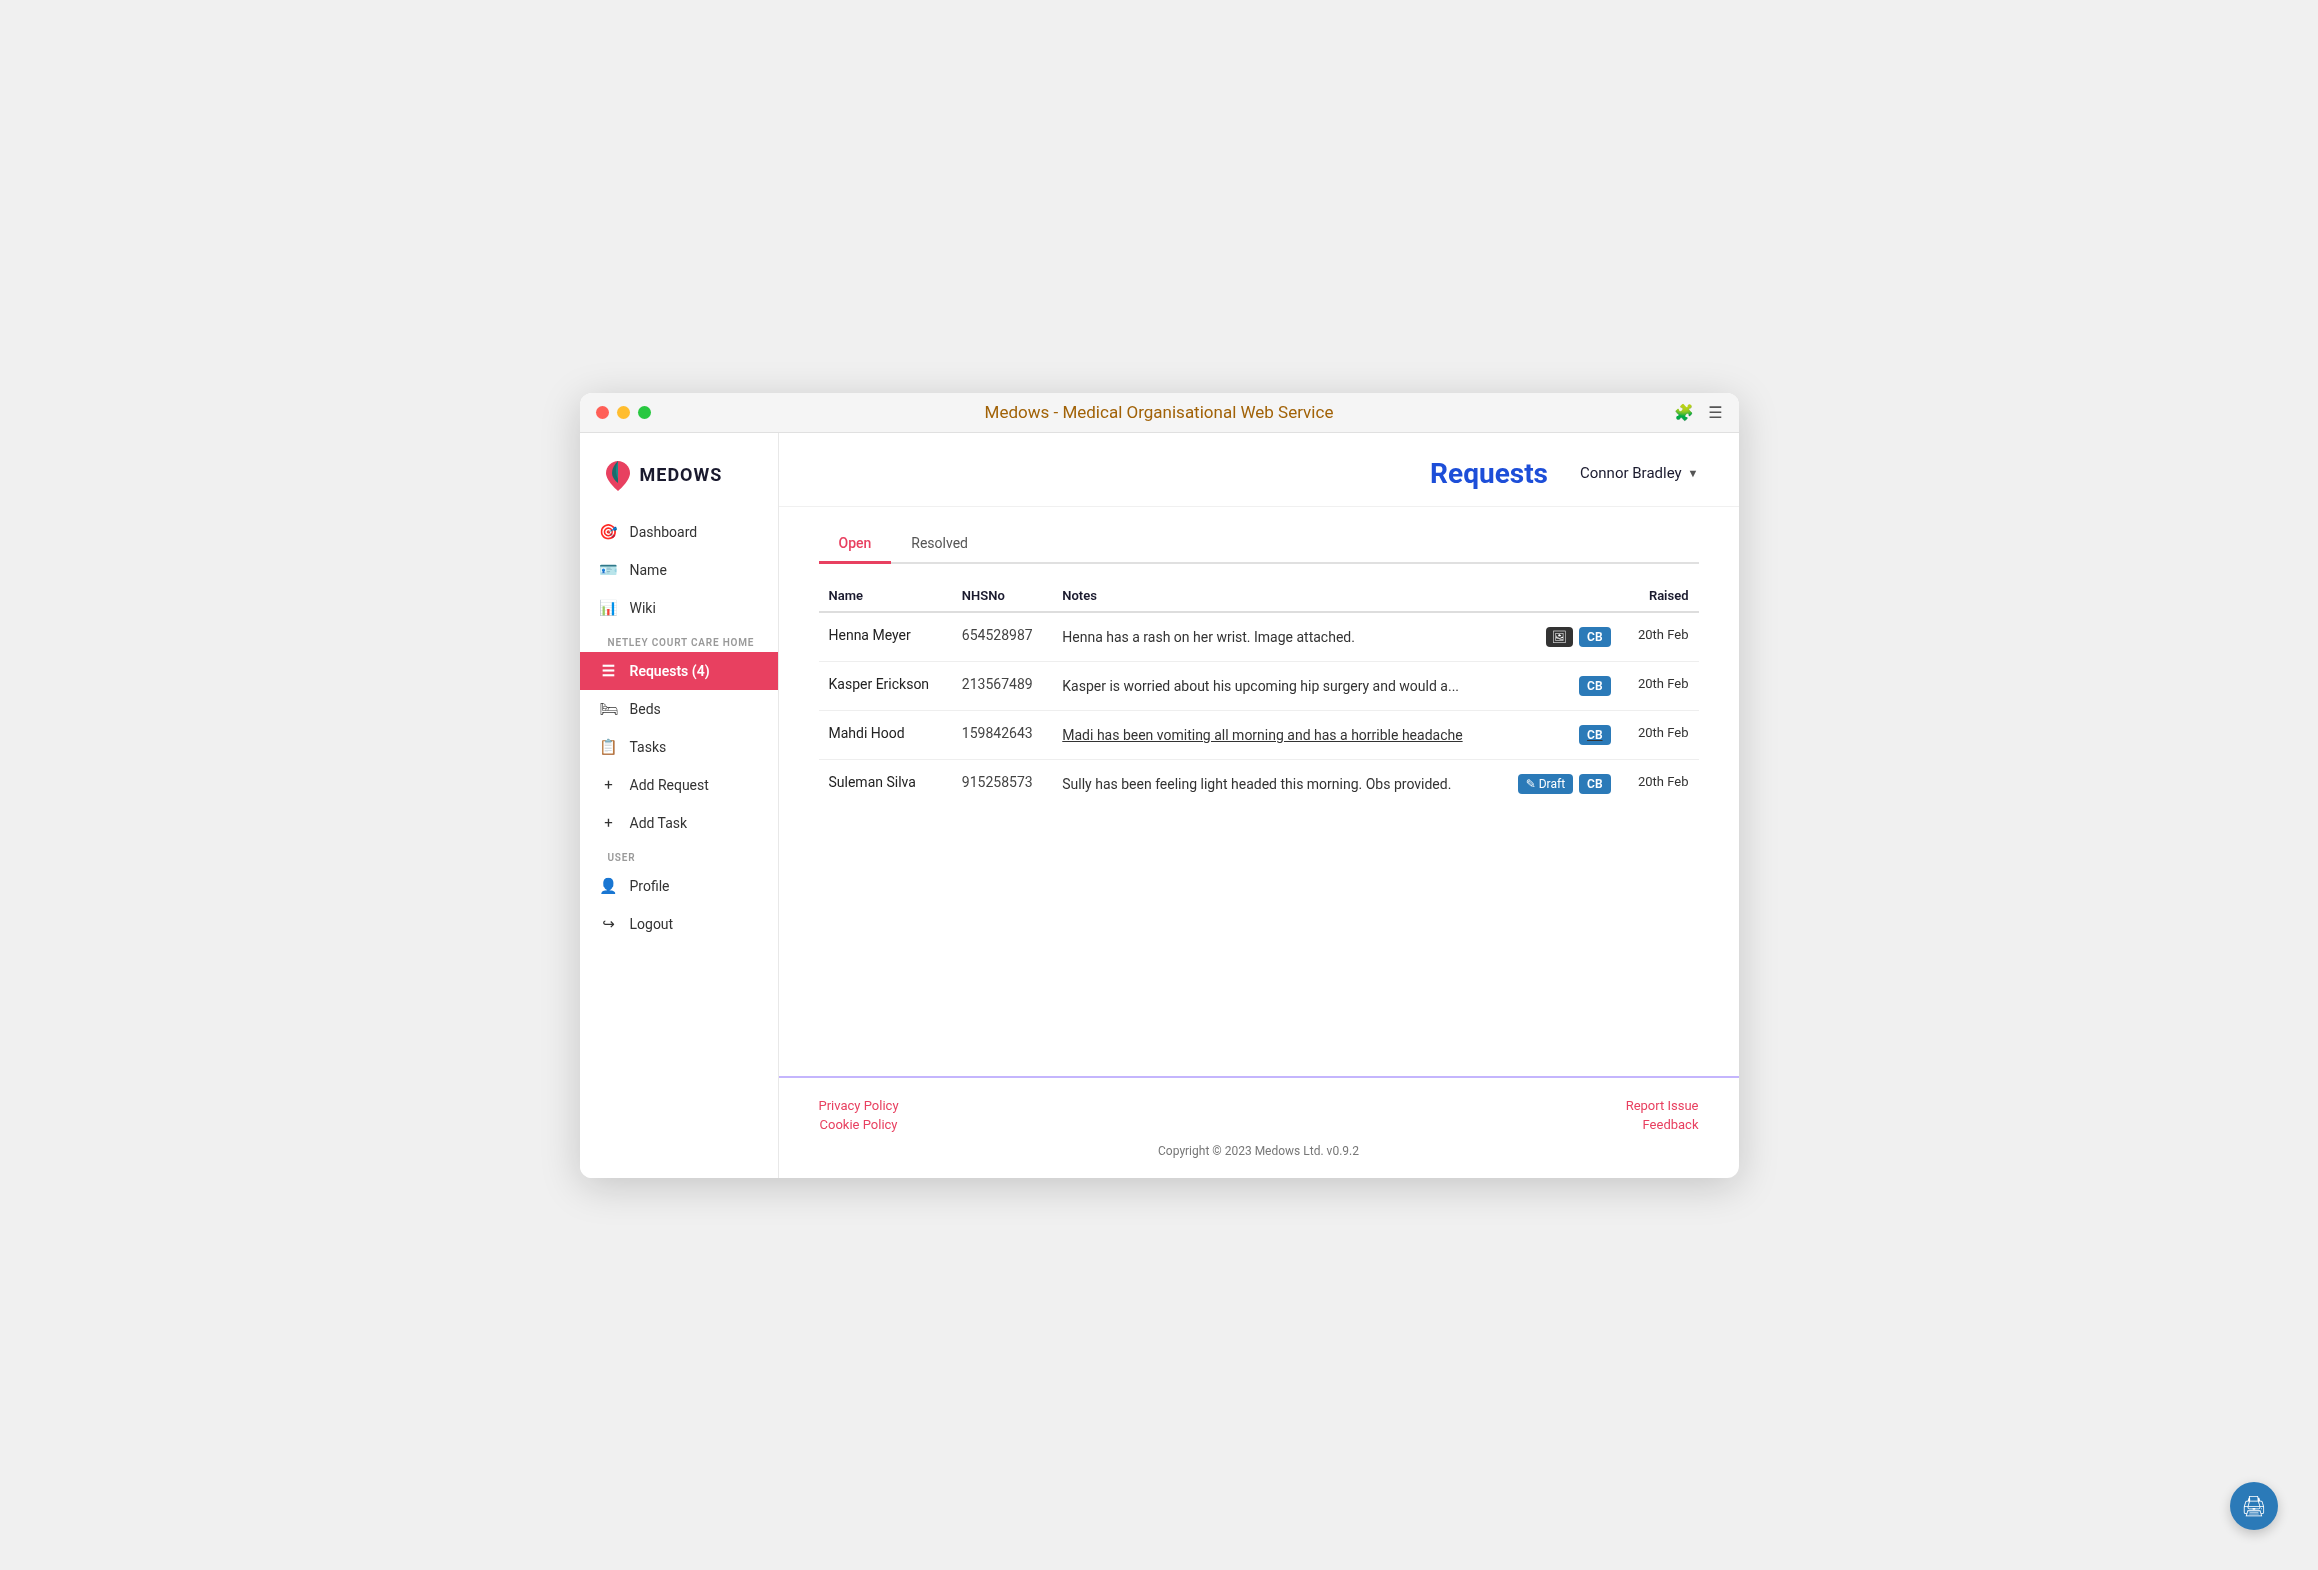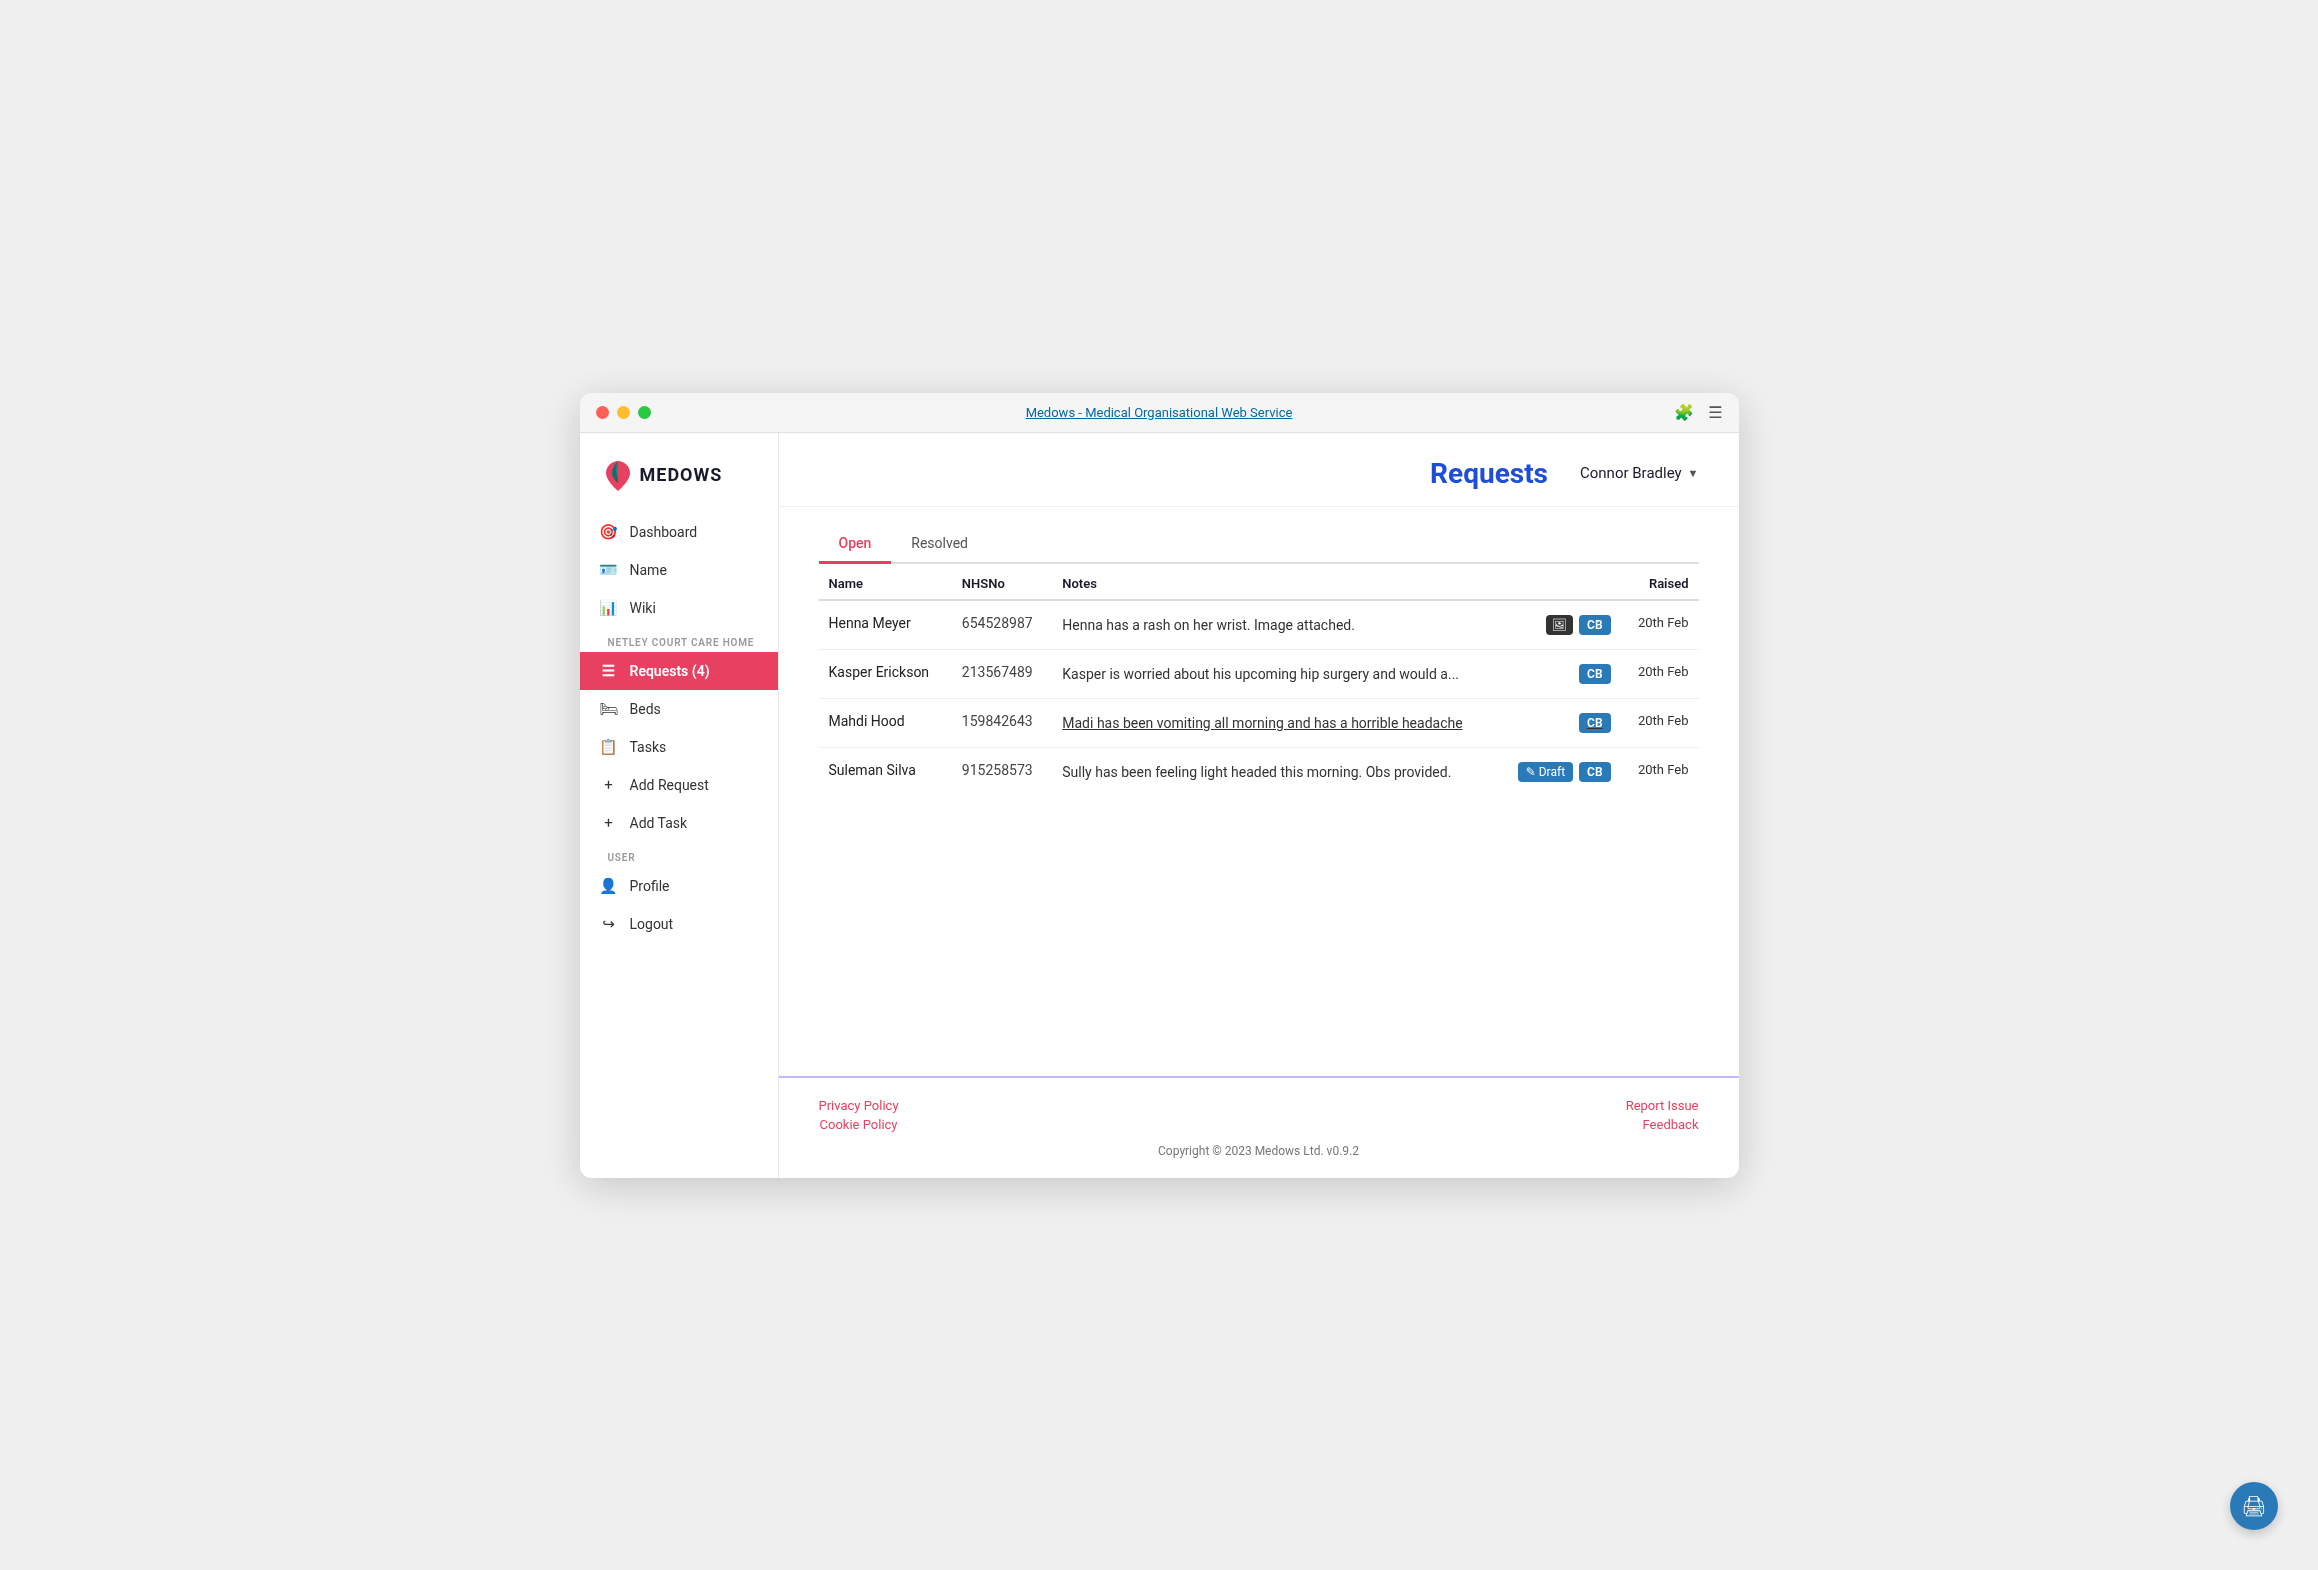--- a/index.html
+++ b/index.html
@@ -34,23 +34,22 @@
     }
     .traffic-lights { display: flex; gap: 8px; }
     .tl { width: 13px; height: 13px; border-radius: 50%; }
     .tl-red { background: #ff5f57; }
     .tl-yellow { background: #ffbd2e; }
     .tl-green { background: #28c840; }
     .title-bar-title {
       position: absolute;
       left: 50%;
       transform: translateX(-50%);
-      font-size: 13px;
-      color: #0369a1;
-      text-decoration: underline;
+      font-size: 17px;
+      color: #a16207;
     }
     .title-bar-icons {
       margin-left: auto;
       display: flex;
       gap: 14px;
       color: #555;
       font-size: 16px;
     }
     
     .main-layout {
@@ -148,21 +147,21 @@
       overflow-y: auto;
       padding: 20px 40px 20px;
       display: flex;
       flex-direction: column;
     }
     
     .tabs {
       display: flex;
       gap: 0;
       border-bottom: 2px solid #e0e0e0;
-      margin-bottom: 4px;
+      margin-bottom: 16px;
     }
     .tab {
       padding: 8px 20px 10px;
       font-size: 14px;
       cursor: pointer;
       color: #555;
       border-bottom: 3px solid transparent;
       margin-bottom: -2px;
     }
     .tab.active {

